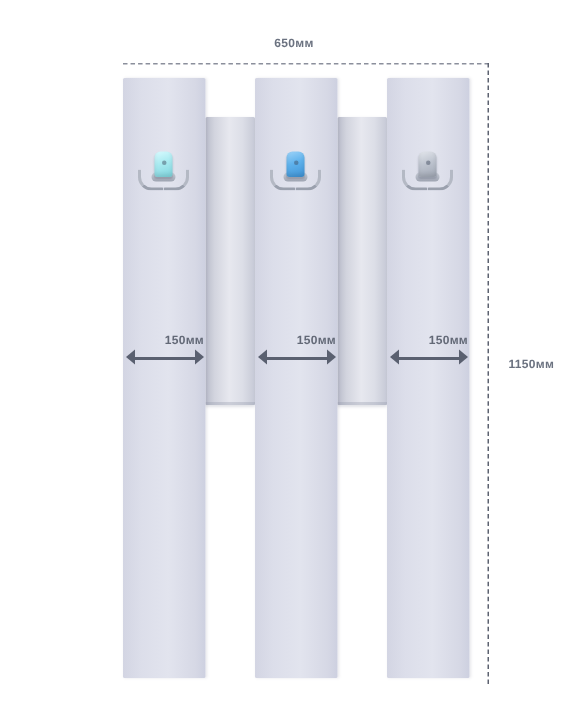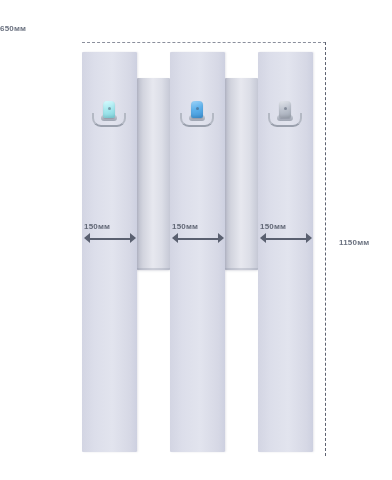--- a/index.html
+++ b/index.html
@@ -30,20 +30,21 @@
     letter-spacing: 0.2px;
     color: #6b7280;
     font-weight: 700;
     white-space: nowrap;
   }
 
   #top-dim-label {
     left: 0;
     top: 24px;
     width: 392px;
+    text-align: center;
   }
 
   #top-dashed {
     position: absolute;
     left: 82px;
     top: 42px;
     width: 244px;
     height: 0;
     border-top: 1.5px dashed #8b8f9c;
   }
@@ -143,21 +144,21 @@
   
   .measure {
     position: absolute;
     height: 24px;
   }
   .measure .mlabel {
     position: absolute;
     left: 0;
     top: 0;
     width: 100%;
-    text-align: left;
+    text-align: right;
     font-size: 8px;
     font-weight: 700;
     color: #636977;
     letter-spacing: 0.2px;
   }
   .measure .mline {
     position: absolute;
     left: 4px;
     right: 4px;
     top: 16px;

